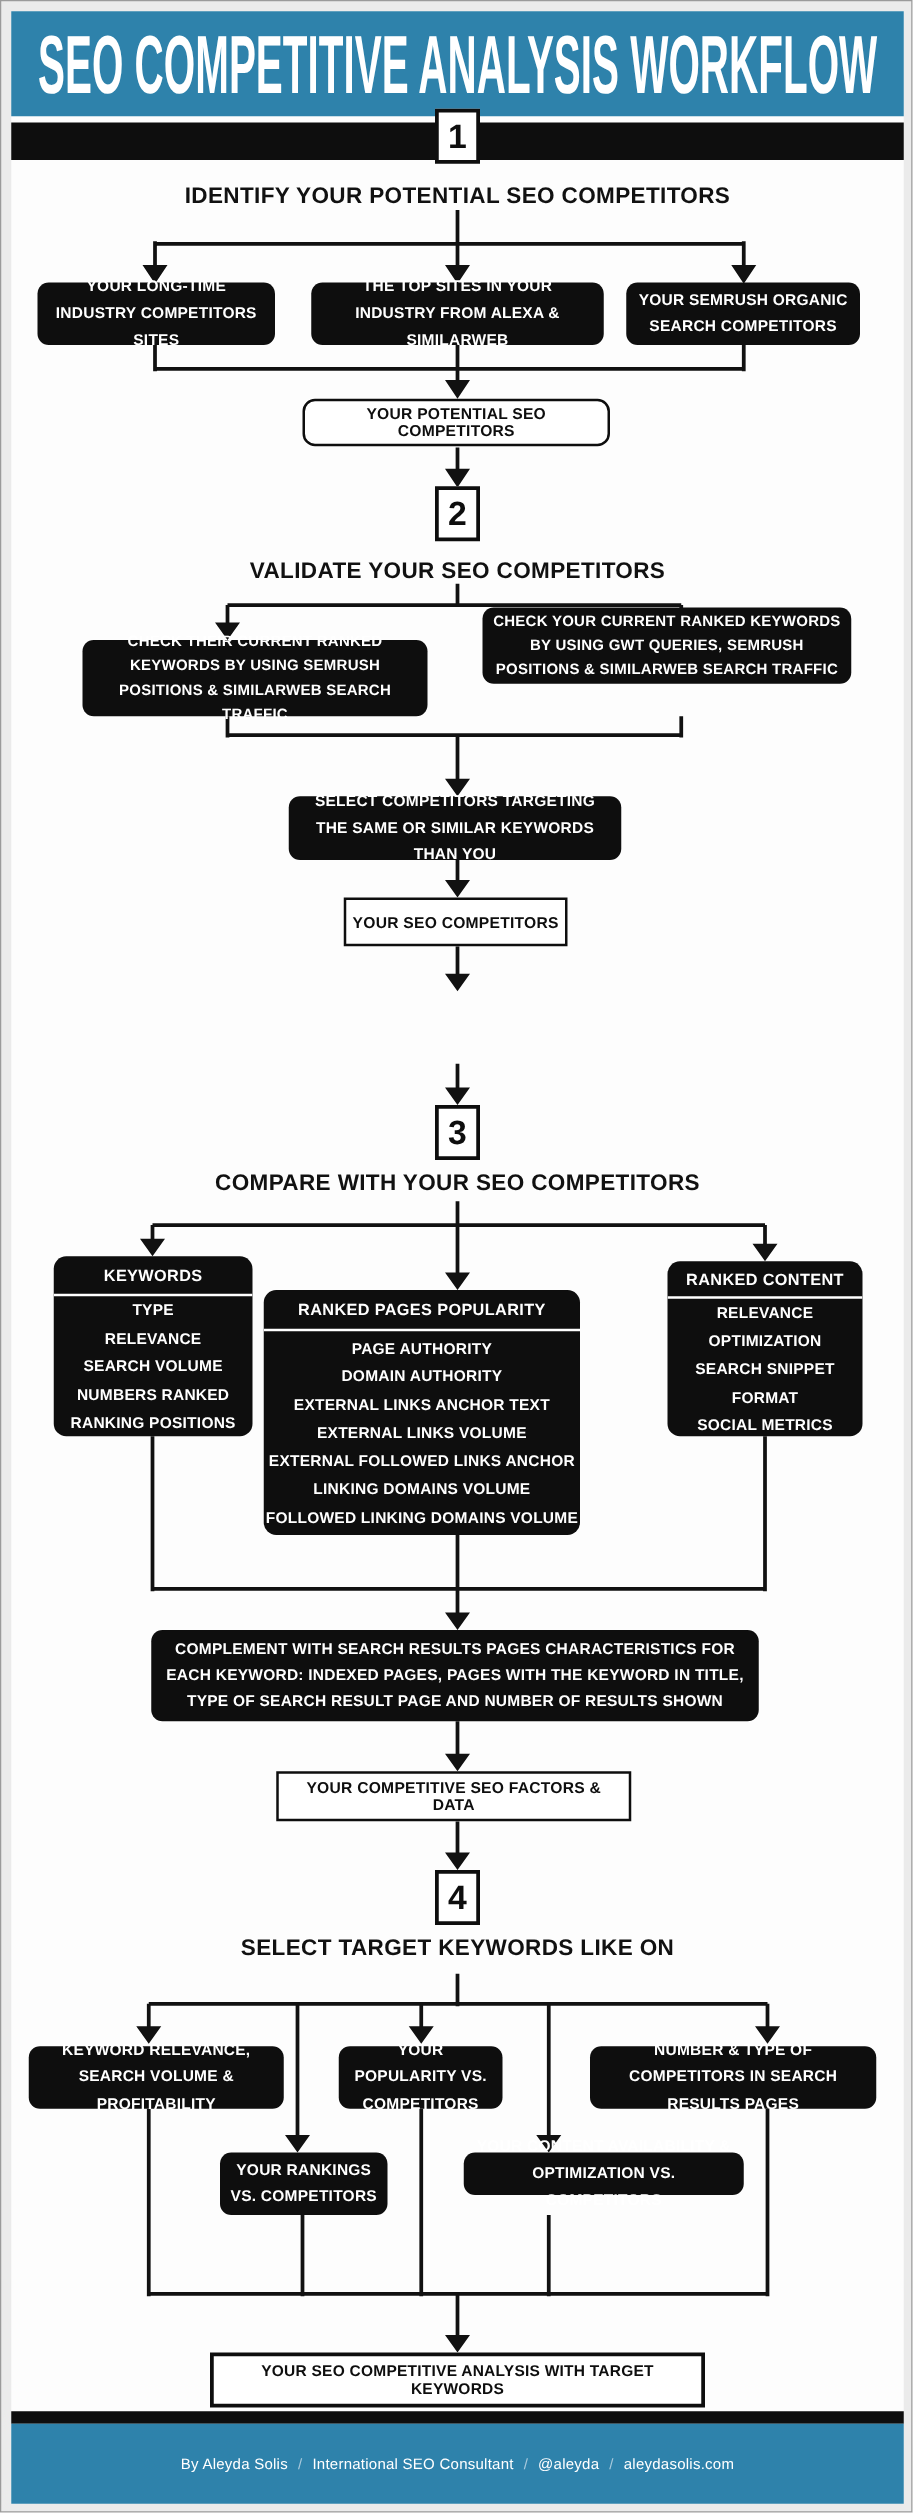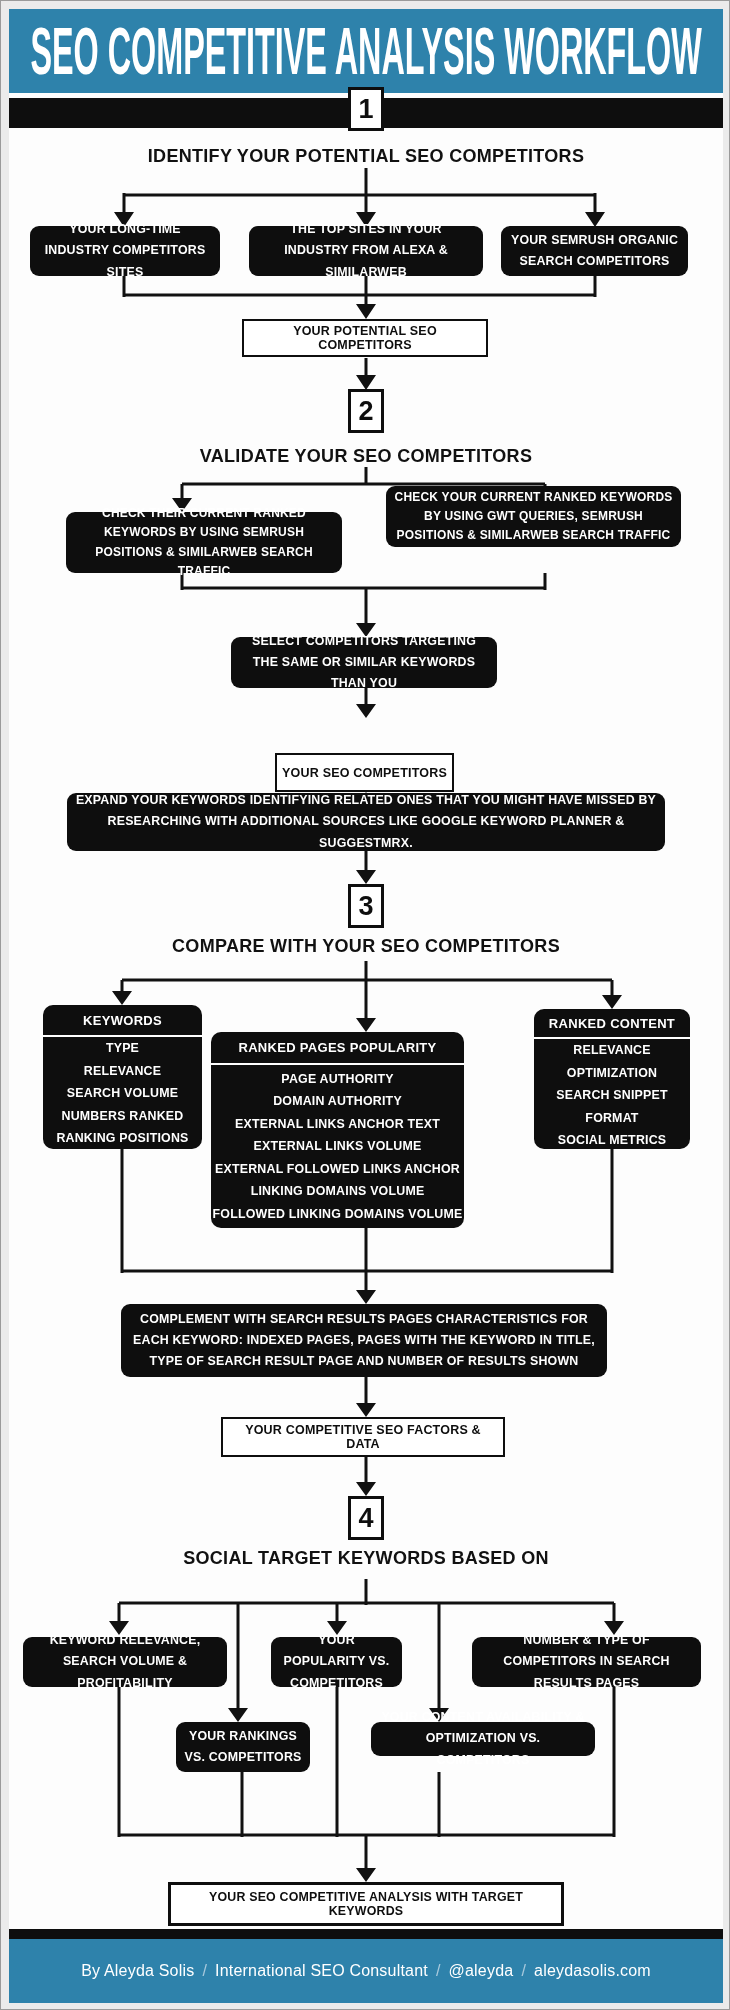--- a/index.html
+++ b/index.html
@@ -55,21 +55,21 @@
   .col-sep{height:2px; background:#ffffff; flex:0 0 auto;}
   .col-body{
     flex:1 1 auto; display:flex; flex-direction:column;
     align-items:center; justify-content:center; text-align:center;
   }
   .col-item{font-weight:bold; font-size:12.4px; line-height:22.5px; letter-spacing:0.2px; white-space:nowrap;}
   .connectors{position:absolute; left:0; top:0; z-index:1; pointer-events:none;}
   .byline{
     position:absolute; left:8px; width:714px; z-index:2;
     display:flex; align-items:center; justify-content:center;
-    color:#ffffff; font-size:16px; letter-spacing:0.2px;
+    color:#ffffff; font-size:12px; letter-spacing:0.2px;
   }
   .byline .part{color:#ffffff;}
   .byline .sep{color:#a9cadd; margin:0 8px;}
 </style>
 </head>
 <body>
 
 <div class="canvas">
   <div class="inner"></div>
 
@@ -79,21 +79,21 @@
   <div class="band-black" style="top:97px; height:30px;"></div>
 
   <div class="badge" style="left:347px; top:86px;">1</div>
   <div class="badge" style="left:347px; top:388px;">2</div>
   <div class="badge" style="left:347px; top:883px;">3</div>
   <div class="badge" style="left:347px; top:1495px;">4</div>
 
   <div class="heading" style="top:143px;">IDENTIFY YOUR POTENTIAL SEO COMPETITORS</div>
   <div class="heading" style="top:443px;">VALIDATE YOUR SEO COMPETITORS</div>
   <div class="heading" style="top:933px;">COMPARE WITH YOUR SEO COMPETITORS</div>
-  <div class="heading" style="top:1545px;">SOCIAL TARGET KEYWORDS BASED ON</div>
+  <div class="heading" style="top:1545px;">SELECT TARGET KEYWORDS LIKE ON</div>
 
   <svg class="connectors" width="730" height="2010">
     <g stroke="#111111" stroke-width="3" fill="none">
       <path d="M365 167 V213 M123 194 H594 M123 192 V213 M594 192 V213
                M123 275 V296 M365 275 V306 M594 275 V296 M123 294 H594
                M365 357 V378"></path>
     </g>
     <g fill="#111111" stroke="none">
       <path d="M113 211 H133 L123 226 Z M355 211 H375 L365 226 Z M584 211 H604 L594 226 Z
                M355 303 H375 L365 318 Z M355 374 H375 L365 389 Z"></path>
@@ -128,27 +128,26 @@
     <g fill="#111111" stroke="none">
       <path d="M108 1620 H128 L118 1634 Z M326 1620 H346 L336 1634 Z M603 1620 H623 L613 1634 Z
                M227 1707 H247 L237 1721 Z M428 1707 H448 L438 1721 Z
                M355 1867 H375 L365 1881 Z"></path>
     </g>
   </svg>
 
   <div class="bbox" style="left:29px;  top:225px; width:190px; height:50px;">YOUR LONG-TIME INDUSTRY COMPETITORS SITES</div>
   <div class="bbox" style="left:248px; top:225px; width:234px; height:50px;">THE TOP SITES IN YOUR INDUSTRY FROM ALEXA &amp; SIMILARWEB</div>
   <div class="bbox" style="left:500px; top:225px; width:187px; height:50px;">YOUR SEMRUSH ORGANIC SEARCH COMPETITORS</div>
-  <div class="wbox" style="left:241px; top:318px; width:246px; height:38px;">YOUR POTENTIAL SEO COMPETITORS</div>
+  <div class="wbox" style="left:241px; top:318px; width:246px; height:38px;border-radius:10px;">YOUR POTENTIAL SEO COMPETITORS</div>
 
   <div class="bbox small" style="left:65px;  top:511px; width:276px; height:61px;">CHECK THEIR CURRENT RANKED KEYWORDS BY USING SEMRUSH POSITIONS &amp; SIMILARWEB SEARCH TRAFFIC</div>
   <div class="bbox small" style="left:385px; top:485px; width:295px; height:61px;">CHECK YOUR CURRENT RANKED KEYWORDS BY USING GWT QUERIES, SEMRUSH POSITIONS &amp; SIMILARWEB SEARCH TRAFFIC</div>
   <div class="bbox" style="left:230px; top:636px; width:266px; height:51px;">SELECT COMPETITORS TARGETING THE SAME OR SIMILAR KEYWORDS THAN YOU</div>
-  <div class="wbox" style="left:274px; top:752px; width:179px; height:39px;">YOUR SEO COMPETITORS</div>
-  <div class="bbox" style="left:66px;  top:792px; width:598px; height:58px;">EXPAND YOUR KEYWORDS IDENTIFYING RELATED ONES THAT YOU MIGHT HAVE MISSED BY RESEARCHING WITH ADDITIONAL SOURCES LIKE GOOGLE KEYWORD PLANNER &amp; SUGGESTMRX.</div>
+  <div class="wbox" style="left:274px; top:717px; width:179px; height:39px;">YOUR SEO COMPETITORS</div>
 
   <div class="colbox" style="left:42px; top:1004px; width:159px; height:144px;">
     <div class="col-header" style="height:30px;">KEYWORDS</div>
     <div class="col-sep"></div>
     <div class="col-body">
       <div class="col-item">TYPE</div>
       <div class="col-item">RELEVANCE</div>
       <div class="col-item">SEARCH VOLUME</div>
       <div class="col-item">NUMBERS RANKED</div>
       <div class="col-item">RANKING POSITIONS</div>

